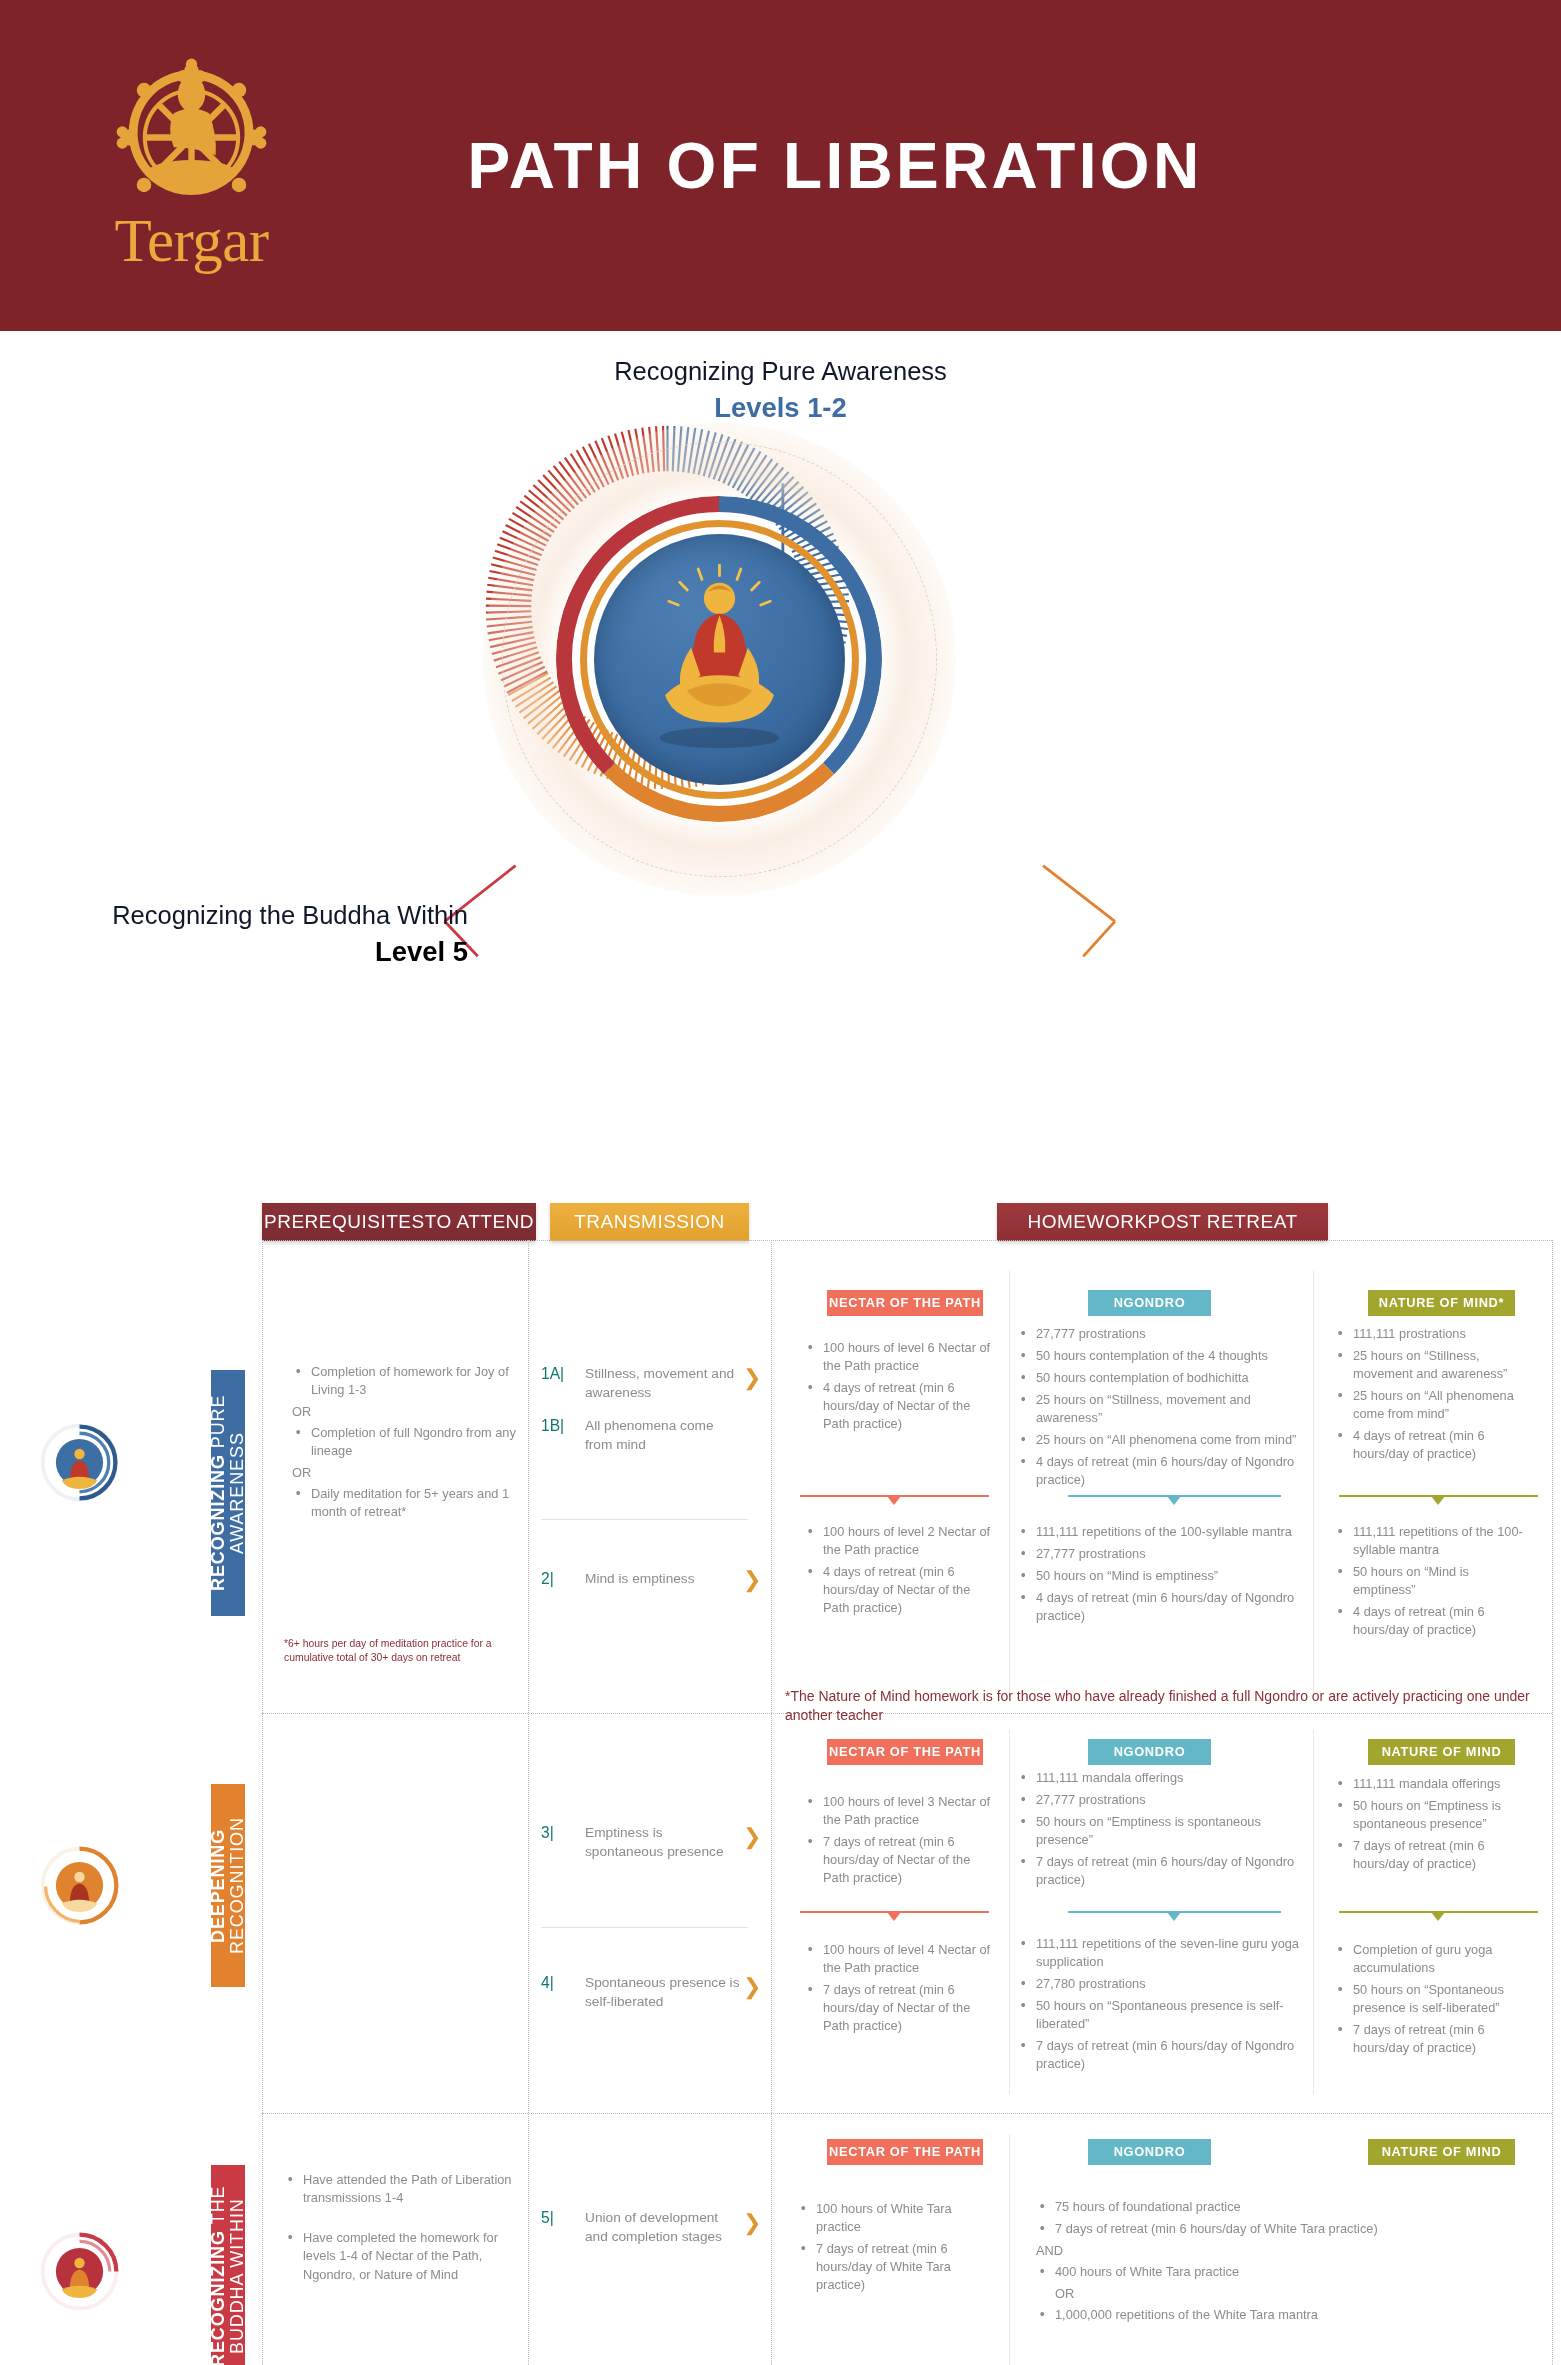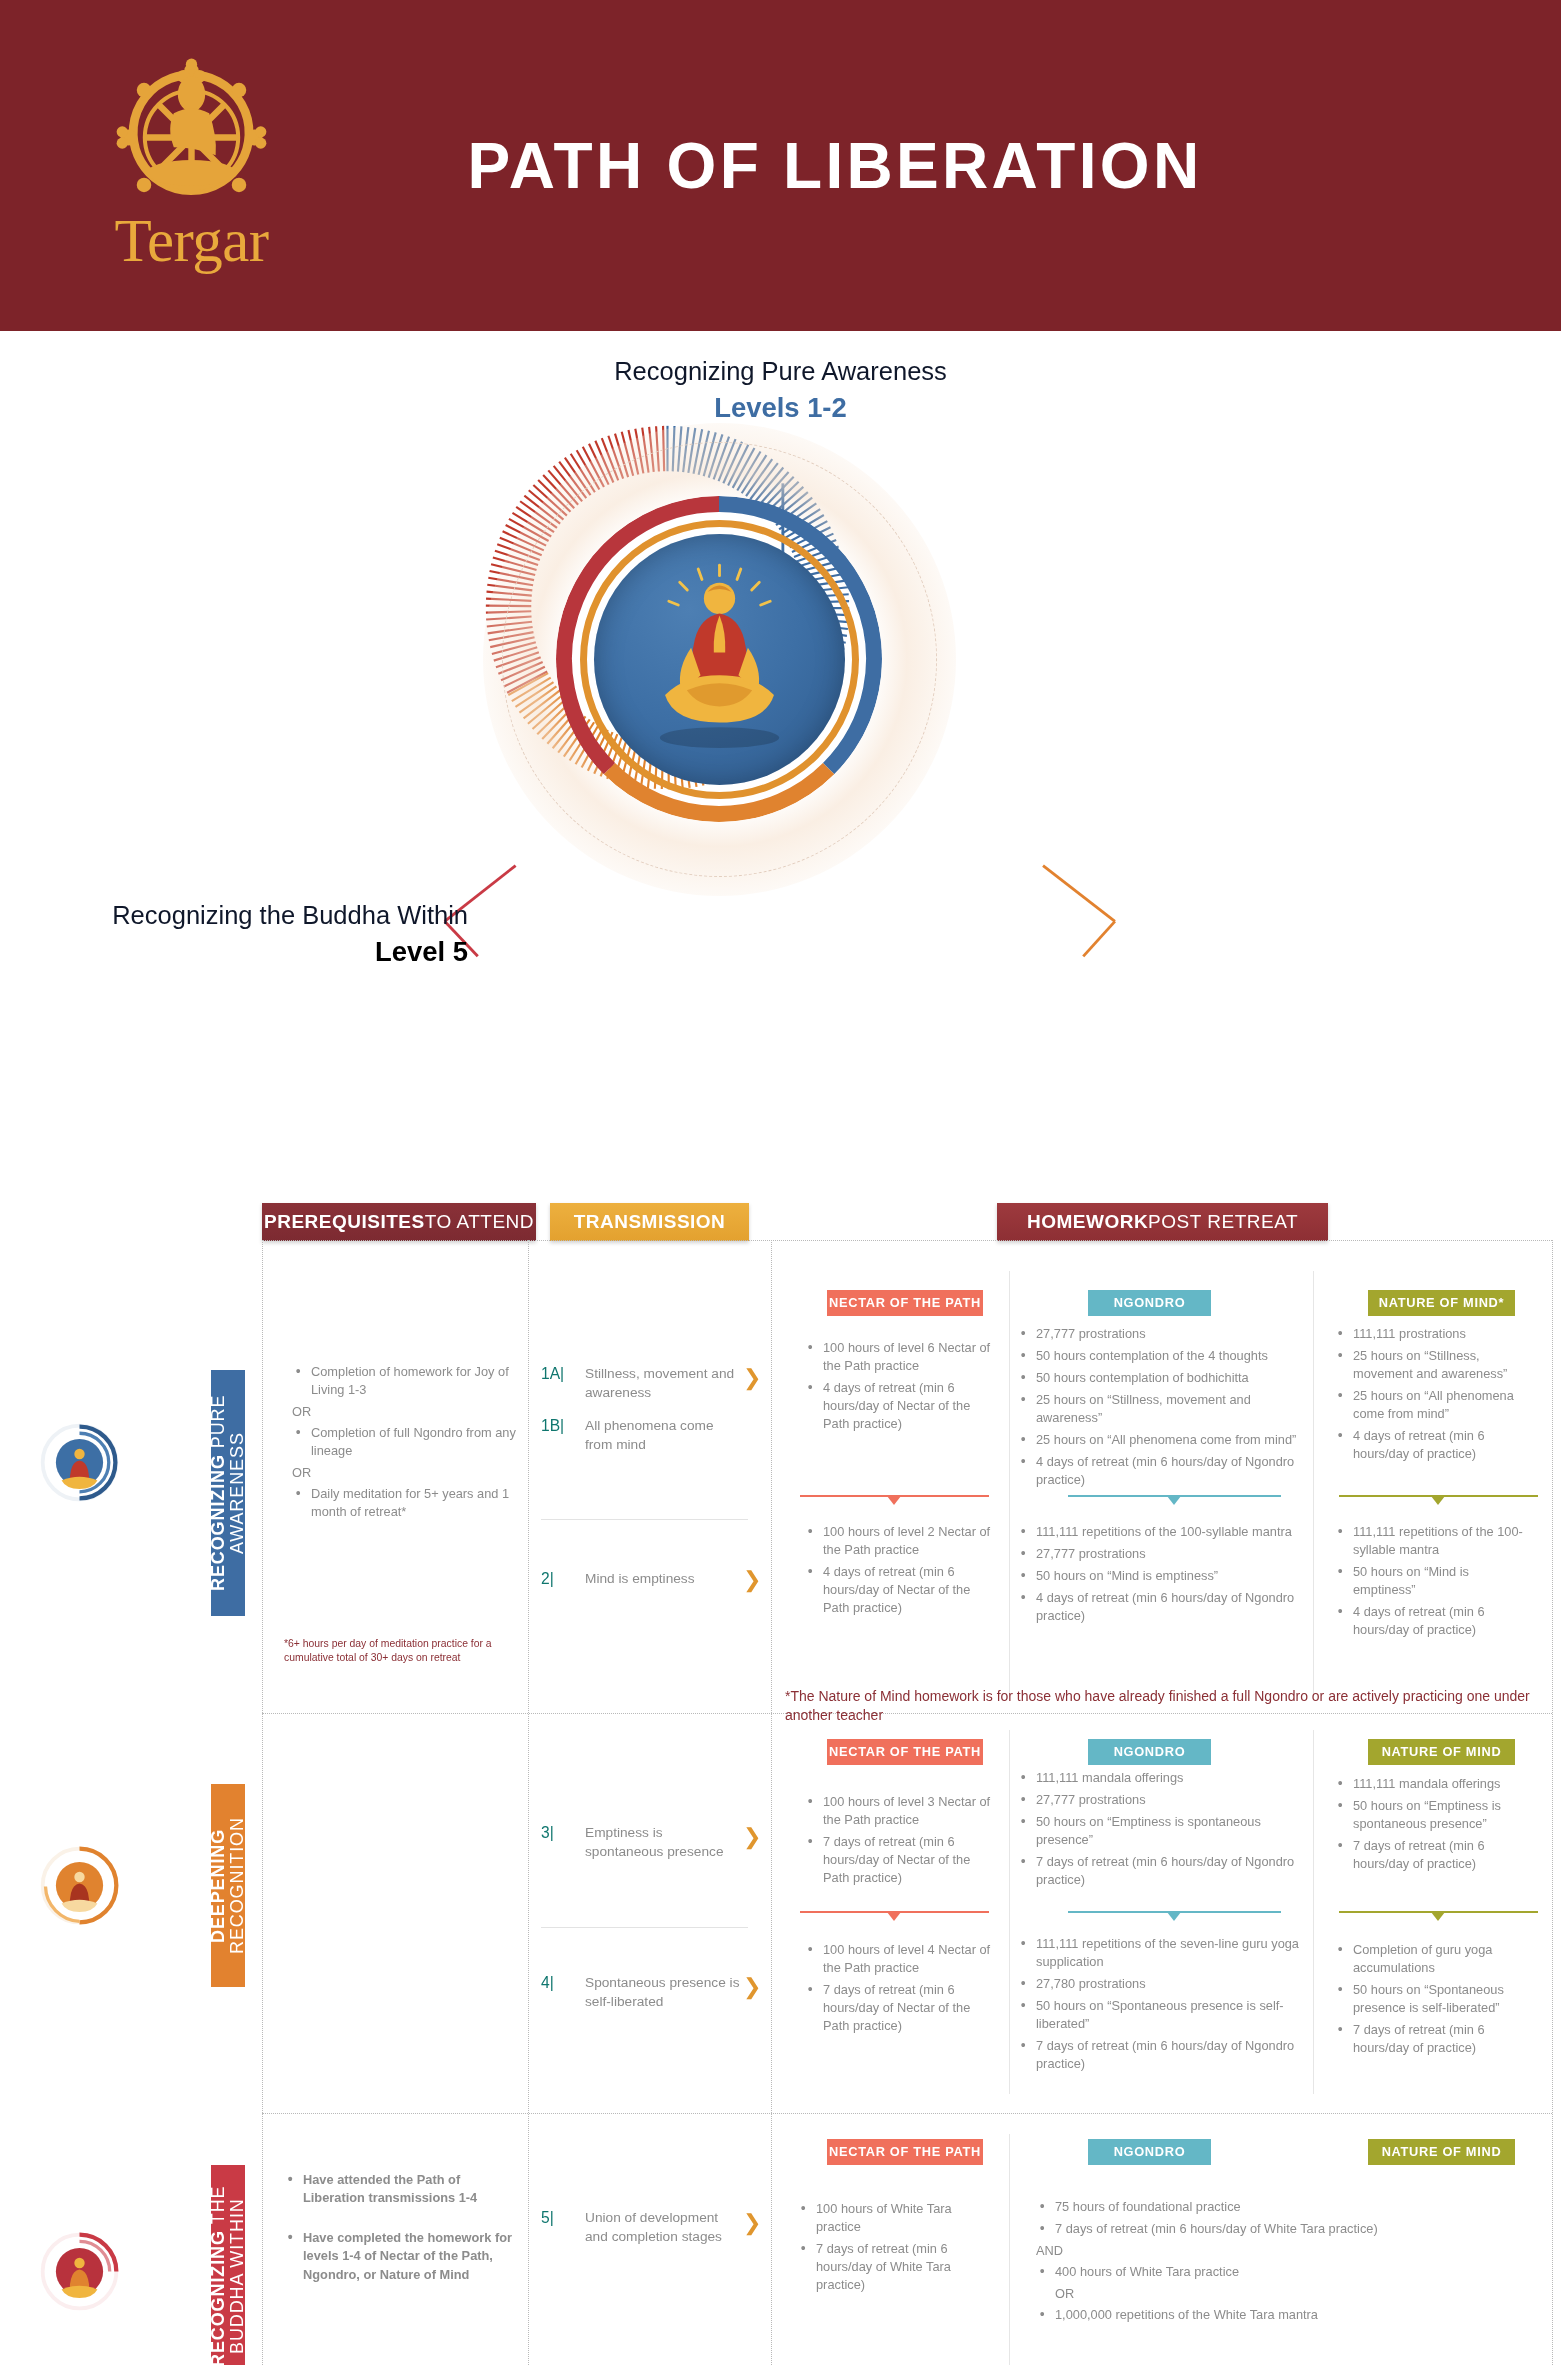--- a/index.html
+++ b/index.html
@@ -73,21 +73,21 @@
 
   
   #table { position:absolute; left:0; top:1188px; width:1561px; height:1225px; }
 
   .colhead {
     position:absolute; height:38px; color:#fff;
     display:flex; align-items:center; justify-content:center;
     font-size:19px; letter-spacing:0.5px;
     box-shadow:0 1.9px 3.8px rgba(0,0,0,0.18);
   }
-  .colhead b { font-weight:bold; }
+  .colhead b { font-weight:normal; }
   .colhead em { font-style:normal; font-weight:normal; }
   #head-prereq { left:262px; top:15px; width:274px; background:linear-gradient(#8a3138,#7c2a31); }
   #head-trans  { left:550px; top:15px; width:199px; background:linear-gradient(#edb03f,#e3a12f); }
   #head-hw     { left:997px; top:15px; width:331px; background:linear-gradient(#9e3a3e,#8d2f34); }
 
   
   .vdot { position:absolute; width:0; border-left:1.9px dotted #b9b9b9; }
   .hdot { position:absolute; height:0; border-top:1.9px dotted #b9b9b9; }
 
   
@@ -687,21 +687,21 @@
     <circle cx="90" cy="90" r="50" fill="#b8323d"></circle>
     <circle cx="90" cy="72" r="11" fill="#f0b53f"></circle>
     <path d="M90 86 q-14 3 -18 20 q-4 16 -2 30 l40 0 q2 -14 -2 -30 q-4 -17 -18 -20 Z" fill="#e0832f"></path>
     <path d="M52 128 q38 -16 76 0 q-10 18 -38 18 q-28 0 -38 -18 Z" fill="#f0b53f"></path>
   </svg>
 
   <div class="stage-tab" style="left:211px; top:977px; height:222px; background:#c93a45;">
     <div class="vert"><b>RECOGNIZING</b> <i>THE BUDDHA WITHIN</i></div>
   </div>
 
-  <div class="cell" style="left:284px; top:983px; width:237px;font-weight:bold;">
+  <div class="cell" style="left:284px; top:983px; width:237px;">
     <ul class="blist">
       <li style="margin-bottom:22px;">Have attended the Path of Liberation transmissions 1-4</li>
       <li>Have completed the homework for levels 1-4 of Nectar of the Path, Ngondro, or Nature of Mind</li>
     </ul>
   </div>
 
   <div class="trans-item" style="left:541px; top:1020px; width:222px;">
     <div class="num">5|</div>
     <div class="txt">Union of development and completion stages</div>
   </div>

